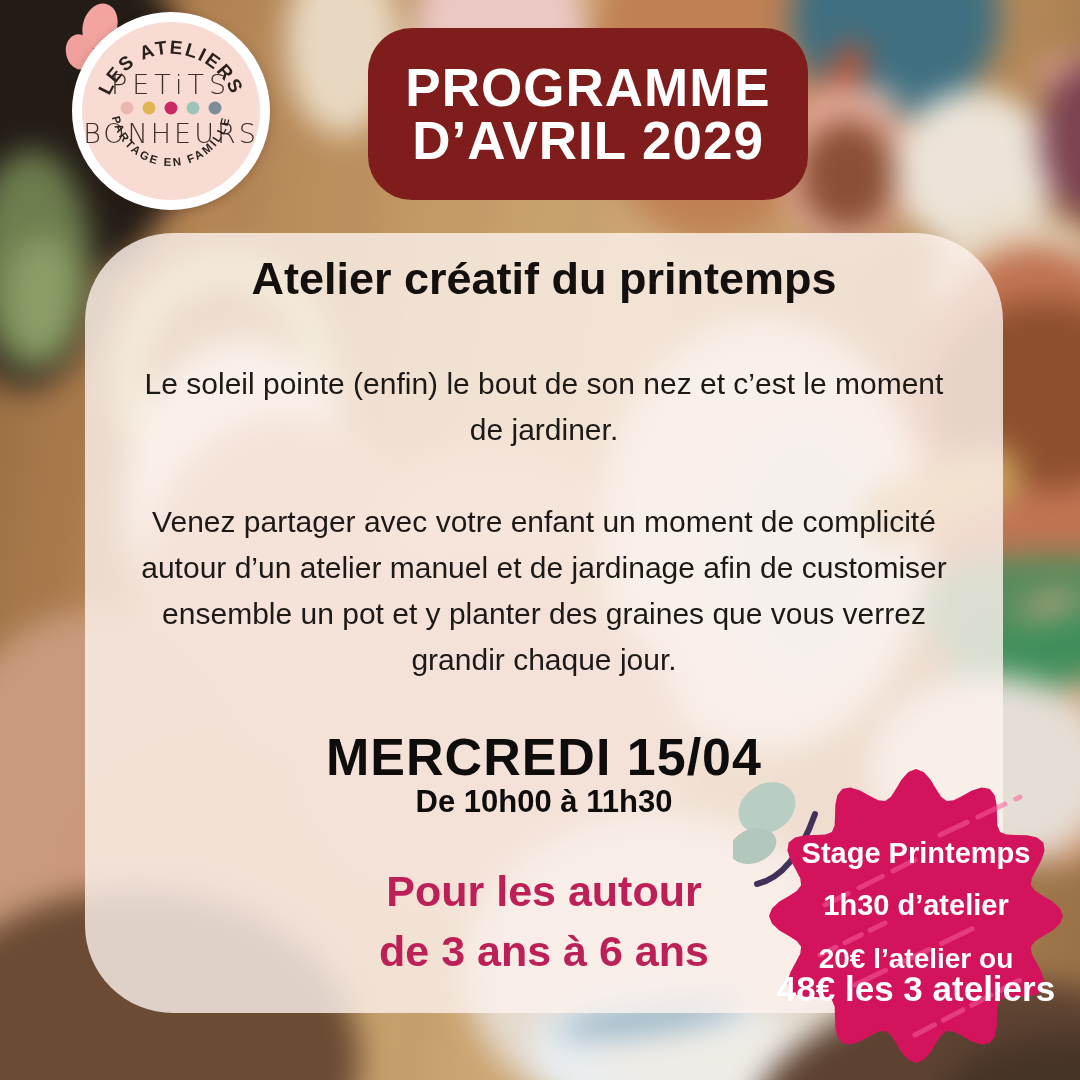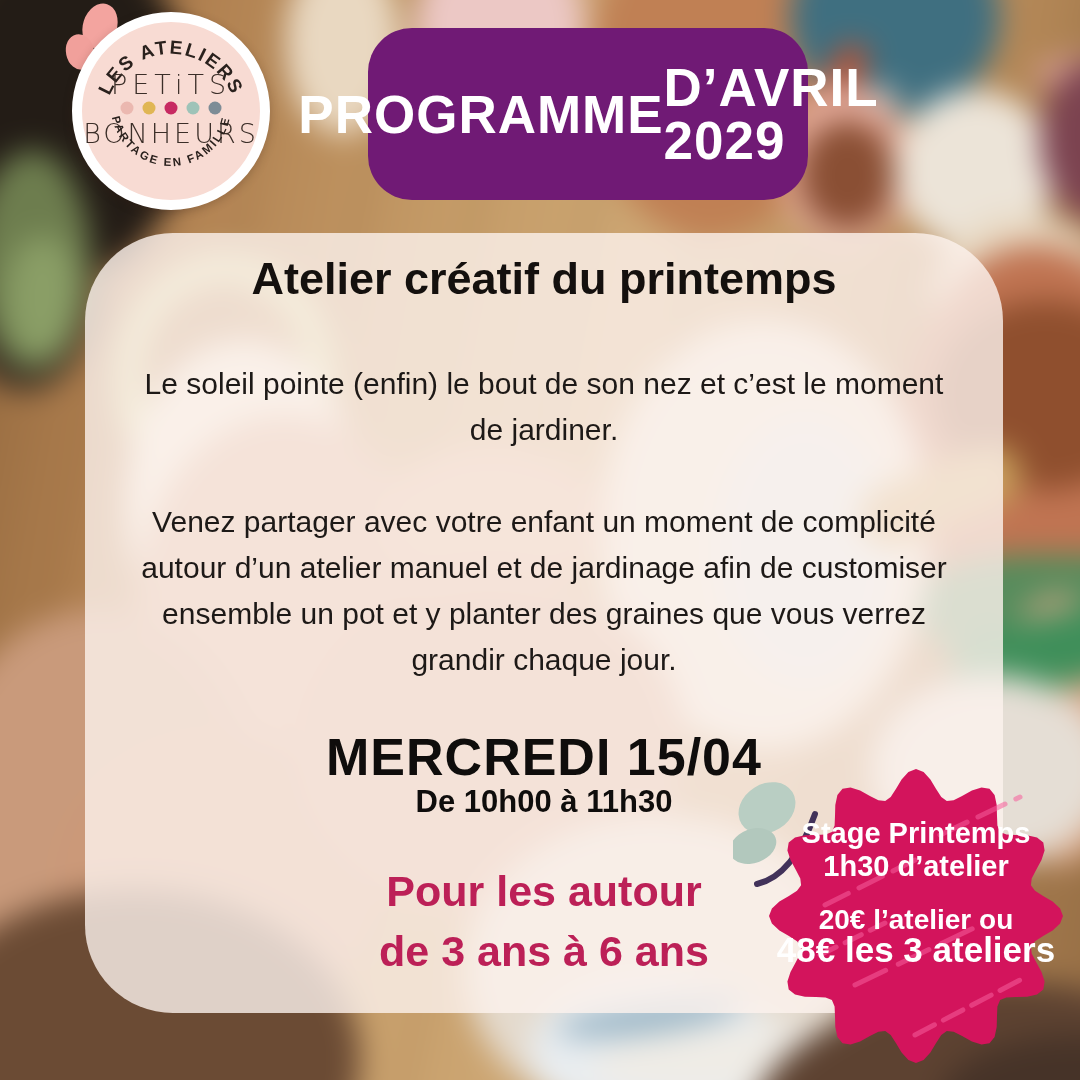--- a/index.html
+++ b/index.html
@@ -14,22 +14,22 @@
   .planks{position:absolute;inset:-45px;
         background:repeating-linear-gradient(102deg,rgba(88,54,24,.18) 0 6px,rgba(0,0,0,0) 6px 112px);}
   .b{position:absolute;border-radius:50%;}
 
   
   .logo{position:absolute;left:72px;top:12px;width:198px;height:198px;border-radius:50%;
         background:#f8dbd3;border:10px solid #ffffff;box-shadow:0 3px 10px rgba(60,30,20,.25);z-index:5;}
   .butterfly-pink{position:absolute;left:58px;top:2px;width:70px;height:80px;z-index:4;}
 
   
-  .banner{position:absolute;left:368px;top:28px;width:440px;height:172px;background:#701a75;
-          border-radius:44px;display:flex;flex-direction:row;align-items:center;justify-content:center;
+  .banner{position:absolute;left:368px;top:28px;width:440px;height:172px;background:#7f1d1d;
+          border-radius:44px;display:flex;flex-direction:column;align-items:center;justify-content:center;
           z-index:5;}
   .banner div{color:#ffffff;font-weight:bold;font-size:53px;letter-spacing:1px;line-height:1;}
 
   
   .card{position:absolute;left:85px;top:233px;width:918px;height:780px;border-radius:88px;
         background:rgba(253,242,238,.80);z-index:6;}
   .card .title{position:absolute;top:20px;left:0;width:100%;text-align:center;
         font-size:45px;font-weight:bold;color:#14100e;}
   .card .para{position:absolute;left:40px;right:40px;text-align:center;
         font-size:30px;line-height:46px;color:#1d1917;}
@@ -39,22 +39,22 @@
         font-size:52px;font-weight:bold;letter-spacing:1px;color:#0f0d0c;}
   .card .time{position:absolute;top:551px;left:0;width:100%;text-align:center;
         font-size:31px;font-weight:bold;color:#0f0d0c;}
   .card .audience{position:absolute;top:628px;left:0;width:100%;text-align:center;
         font-size:43px;font-weight:bold;line-height:60px;color:#bc2057;}
 
   
   .badge{position:absolute;left:765px;top:765px;width:302px;height:302px;z-index:8;}
   .badge-text{position:absolute;left:765px;top:765px;width:302px;z-index:9;text-align:center;
         color:#ffffff;font-weight:bold;}
-  .badge-text .l1{margin-top:52px;font-size:29px;}
-  .badge-text .l2{font-size:29px;}
+  .badge-text .l1{margin-top:72px;font-size:29px;}
+  .badge-text .l2{margin-top:19px;font-size:29px;}
   .badge-text .l3{margin-top:22px;font-size:28px;line-height:30px;}
   .badge-text .l4{font-size:35px;line-height:30px;}
   .butterfly-teal{position:absolute;left:733px;top:772px;width:110px;height:140px;z-index:7;}
 </style>
 </head>
 <body>
 
 <div class="canvas">
 
   <div class="photo">

